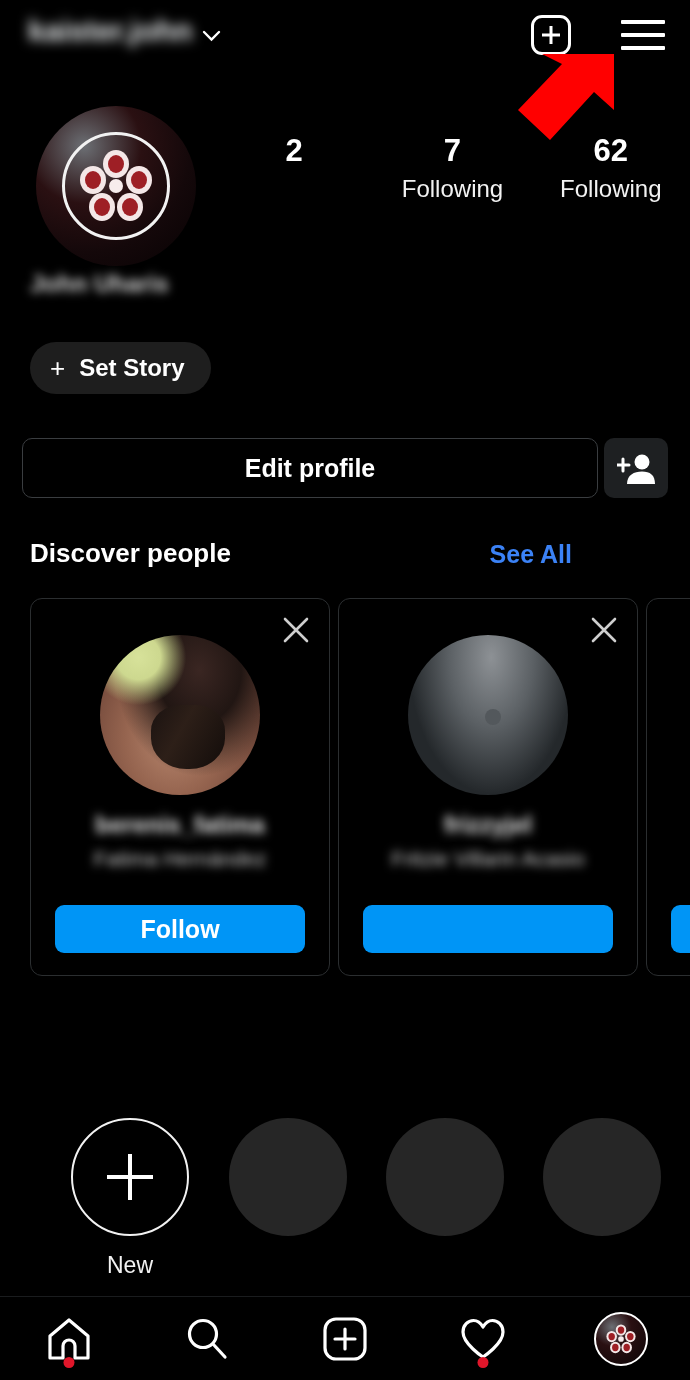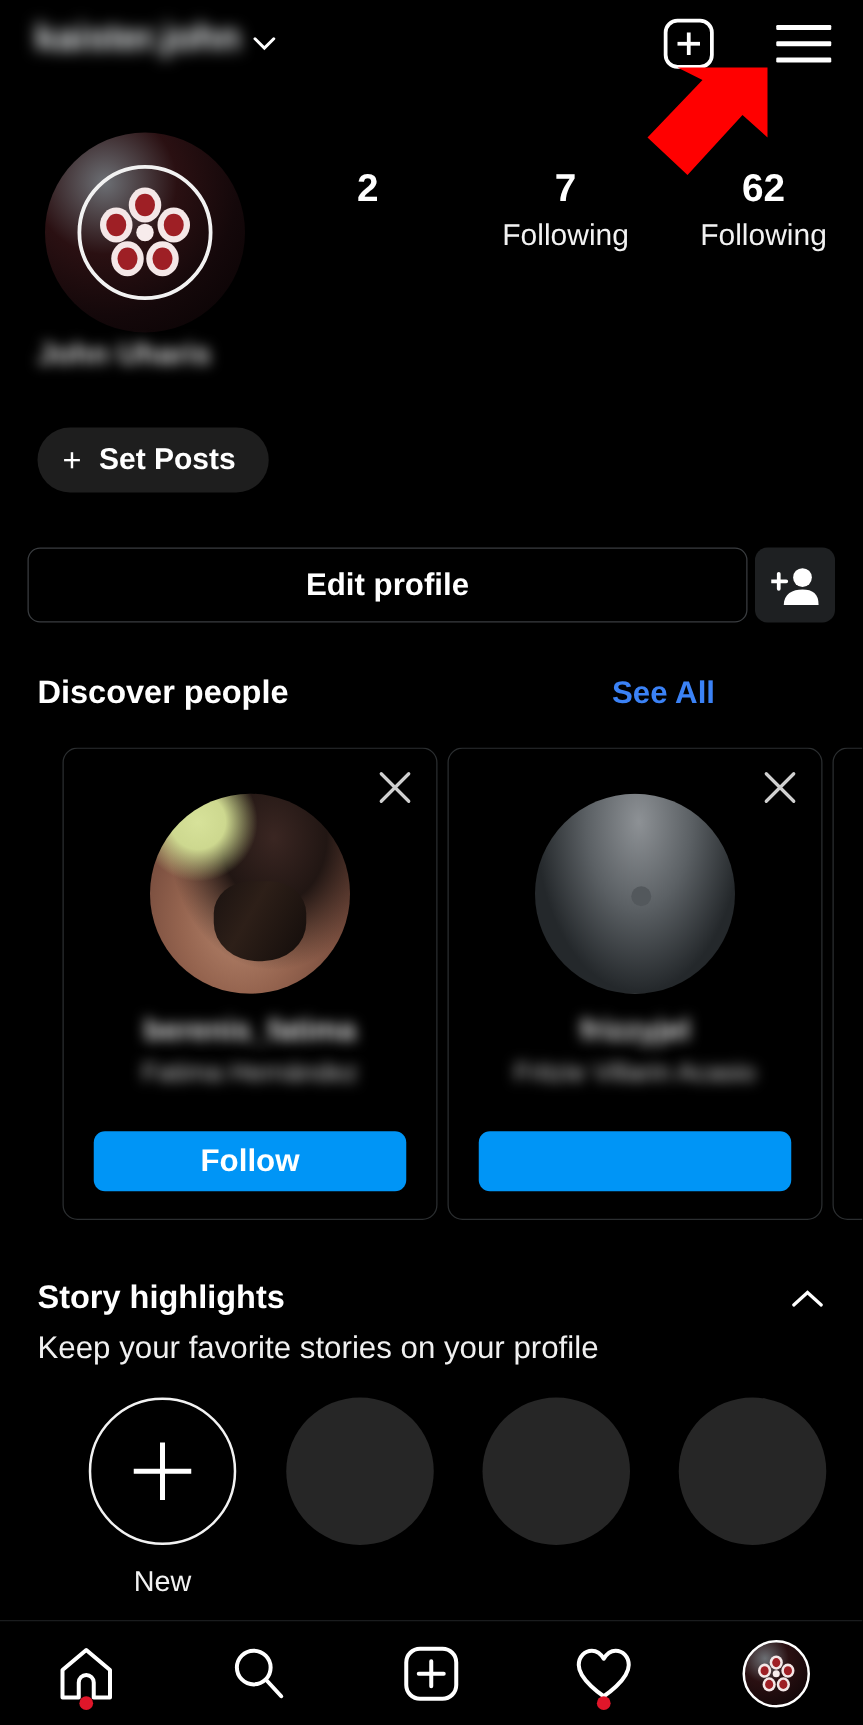--- a/index.html
+++ b/index.html
@@ -100,21 +100,20 @@
   }
 
   
   .discover-head { position:absolute; left:0; top:538px; width:596px; height:42px; }
   .discover-title { position:absolute; left:30px; top:0; font-size:26px; font-weight:bold; }
   .see-all { position:absolute; right:24px; top:2px; font-size:25px; font-weight:bold; color:#3b82f6; }
 
   .cards-strip {
     position:absolute; left:0; top:598px; width:690px; height:382px;
     overflow:hidden;
-    padding-left:20px;
   }
   .cards-inner { display:flex; gap:8px; padding-left:30px; }
   .card {
     position:relative; flex:0 0 300px; height:378px;
     border:1px solid #2b2e30; border-radius:12px; background:#000;
   }
   .card-x {
     position:absolute; right:16px; top:14px; width:34px; height:34px;
     display:flex; align-items:center; justify-content:center;
   }
@@ -268,21 +267,21 @@
         <div class="stat-num">62</div>
         <div class="stat-label">Following</div>
       </div>
     </div>
 
     <div class="fullname">John Uharis</div>
   </div>
 
   <div class="set-status">
     <span class="plus-glyph">+</span>
-    <span>Set Posts</span>
+    <span>Set Story</span>
   </div>
 
   <div class="action-row">
     <div class="edit-profile">
       <span>Edit profile</span>
     </div>
     <div class="add-person-btn">
       <svg width="38" height="34" viewBox="0 0 38 34">
         <circle cx="25" cy="11" r="7.5" fill="#fff"></circle>
         <path d="M10 33 C10 24 17 20.5 25 20.5 C33 20.5 38 24 38 33 Z" fill="#fff"></path>
@@ -332,29 +331,20 @@
         <div class="card-user">M</div>
         <div class="card-name"></div>
         <div class="follow-btn">
           <span></span>
         </div>
       </div>
 
     </div>
   </div>
 
-  <div class="sh-head">
-    <div class="sh-title">Story highlights</div>
-    <div class="sh-caret">
-      <svg viewBox="0 0 28 18" width="28" height="18">
-          <path d="M3 14 L14 4 L25 14" stroke="#fff" stroke-width="2.6" fill="none" stroke-linecap="round"></path>
-        </svg>
-    </div>
-    <div class="sh-sub">Keep your favorite stories on your profile</div>
-  </div>
 
   <div class="sh-row">
     <div class="sh-item" style="left:22px;">
       <div class="sh-new-circle"></div>
       <div class="sh-new-label">New</div>
     </div>
     <div class="sh-item" style="left:180px;">
       <div class="sh-ph"></div>
     </div>
     <div class="sh-item" style="left:337px;">

